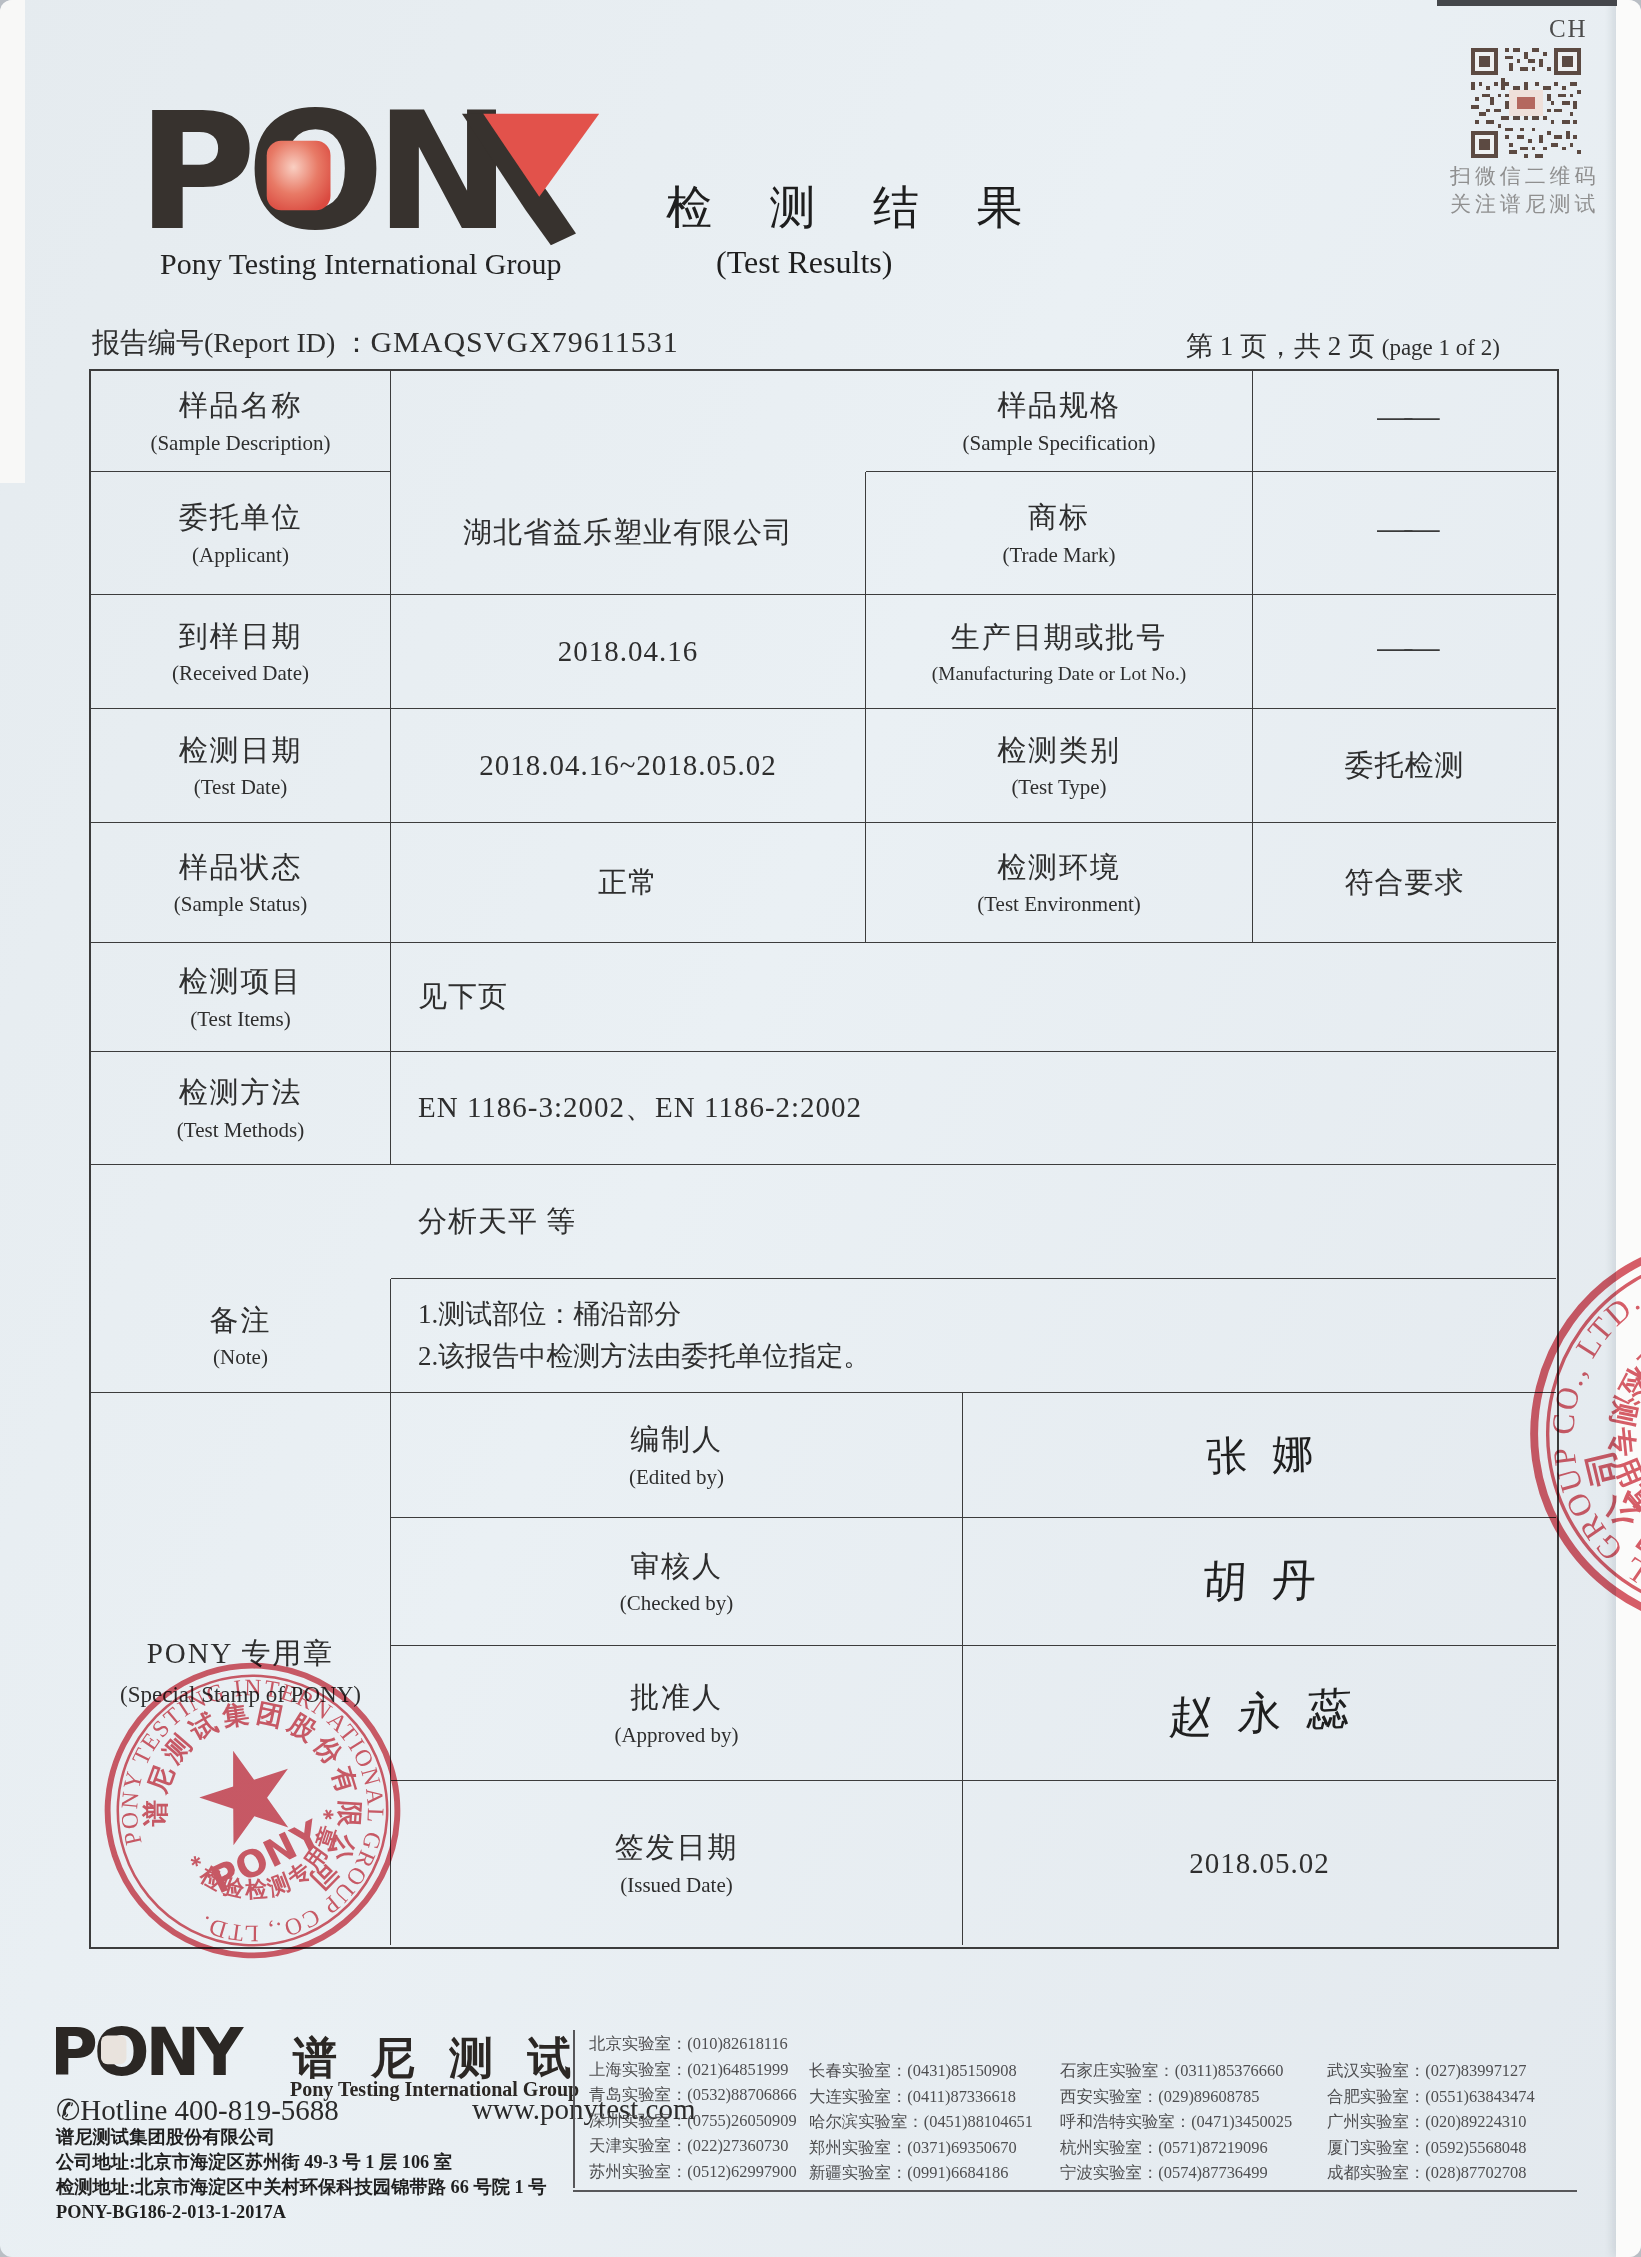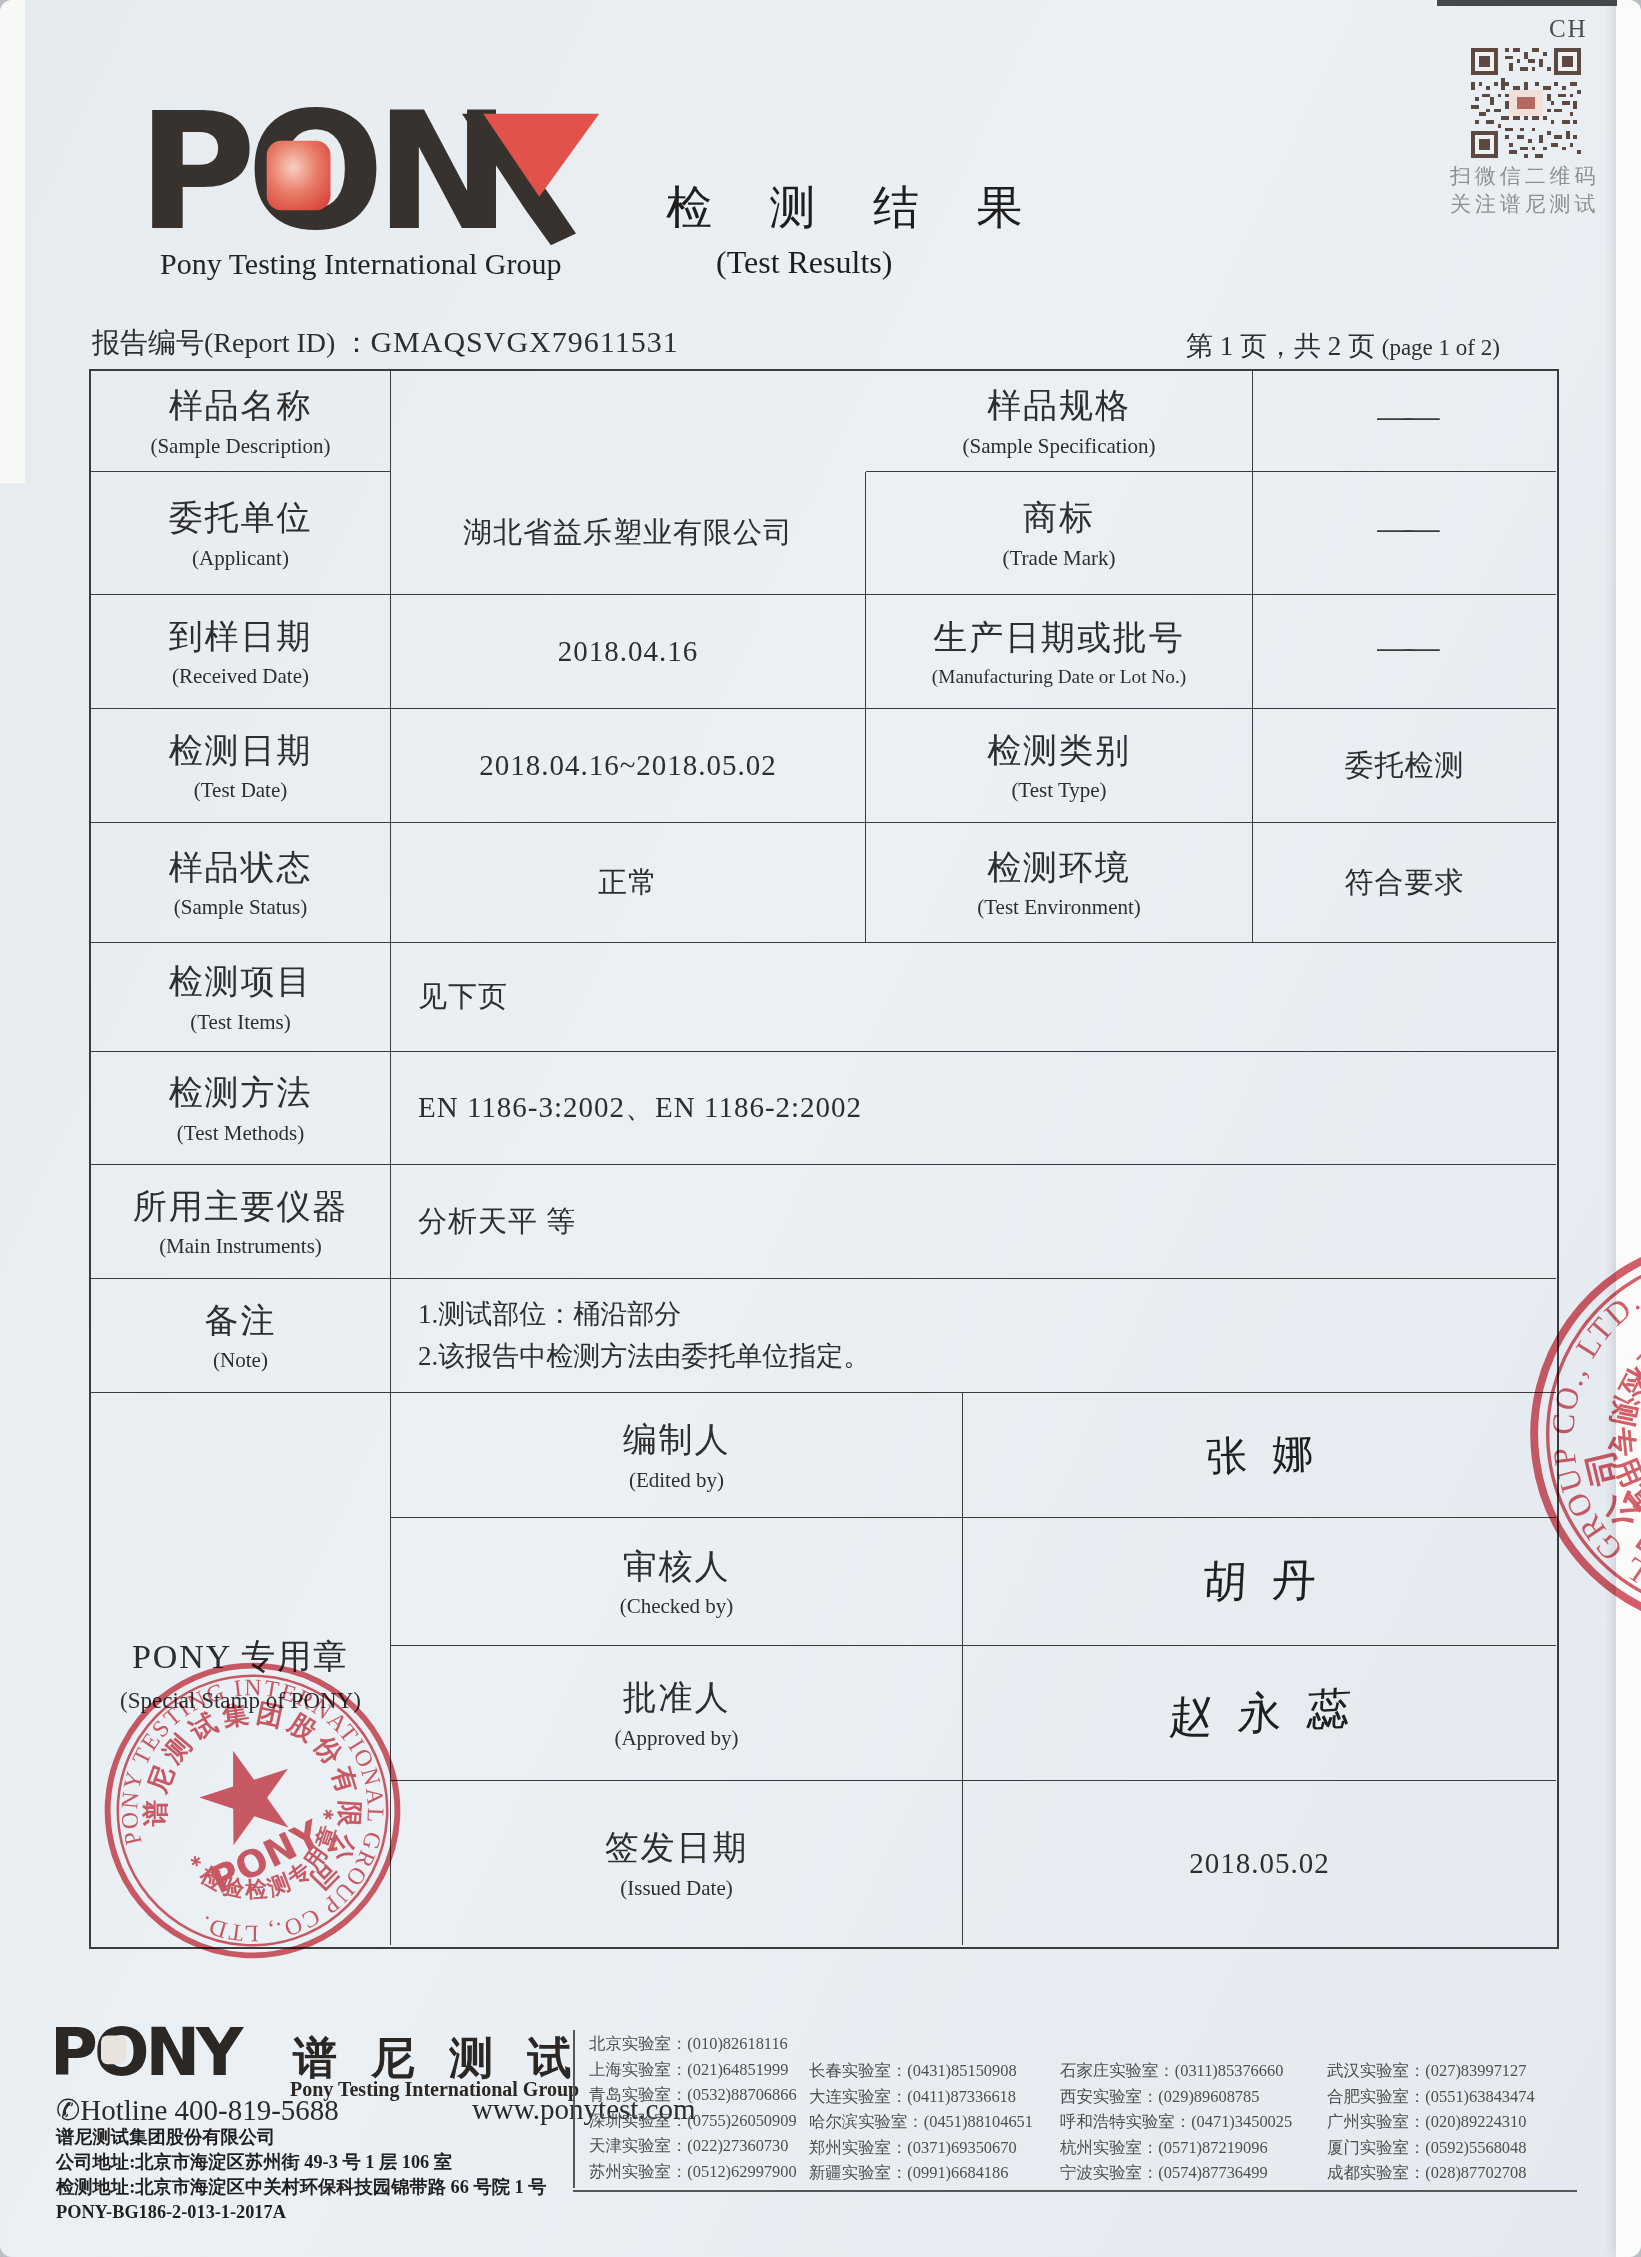--- a/index.html
+++ b/index.html
@@ -30,21 +30,21 @@
     left:89px; top:369px; width:1470px; height:1580px; box-sizing:border-box;
     display:grid; border:2.9px solid #3c3c3c;
     grid-template-columns:300px 475px 97px 290px 303px;
     grid-template-rows:101px 123px 114px 114px 120px 109px 113px 114px 114px 125px 128px 135px 164px;
   }
   .cell { border-right:1.9px solid #3c3c3c; border-bottom:1.9px solid #3c3c3c;
     display:flex; flex-direction:column; align-items:center; justify-content:center;
     text-align:center; box-sizing:border-box; }
   .cell.last-col { border-right:none; }
   .cell.last-row { border-bottom:none; }
-  .lb-cn { font-size:34px; letter-spacing:1.9px; }
+  .lb-cn { font-size:29px; letter-spacing:1.9px; }
   .lb-en { font-size:21px; margin-top:4.8px; }
   .lb-en.small { font-size:19.3px; }
   .val { font-size:29px; letter-spacing:1px; }
   .cell.lefty { align-items:flex-start; text-align:center; padding-left:27px; }
   .note-line { font-size:27px; line-height:1.55; }
   .dash { font-size:35px; letter-spacing:-7.7px; color:#3a3a3a; transform:translateY(-3.9px); }
   .stamp-cell { position:relative; }
   .stamp-label { position:absolute; top:241px; left:0; width:100%; text-align:center; }
   .stamp-label .en { display:block; width:241px; margin:5.8px auto 0; font-size:23px; line-height:1.3; }
   .sig-name { font-family:"DejaVu Sans",sans-serif; font-size:41px; letter-spacing:25px; color:#1f1f1f;
@@ -208,24 +208,20 @@
     </div>
 
     <div class="cell" style="grid-area:7/1">
       <div class="lb-cn">检测方法</div>
       <div class="lb-en">(Test Methods)</div>
     </div>
     <div class="cell lefty last-col" style="grid-area:7/2/8/6">
       <div class="val">EN 1186-3:2002、EN 1186-2:2002</div>
     </div>
 
-    <div class="cell" style="grid-area:8/1">
-      <div class="lb-cn">所用主要仪器</div>
-      <div class="lb-en">(Main Instruments)</div>
-    </div>
     <div class="cell lefty last-col" style="grid-area:8/2/9/6">
       <div class="val">分析天平 等</div>
     </div>
 
     <div class="cell" style="grid-area:9/1">
       <div class="lb-cn">备注</div>
       <div class="lb-en">(Note)</div>
     </div>
     <div class="cell lefty last-col" style="grid-area:9/2/10/6">
       <div class="note-line">1.测试部位：桶沿部分</div>

